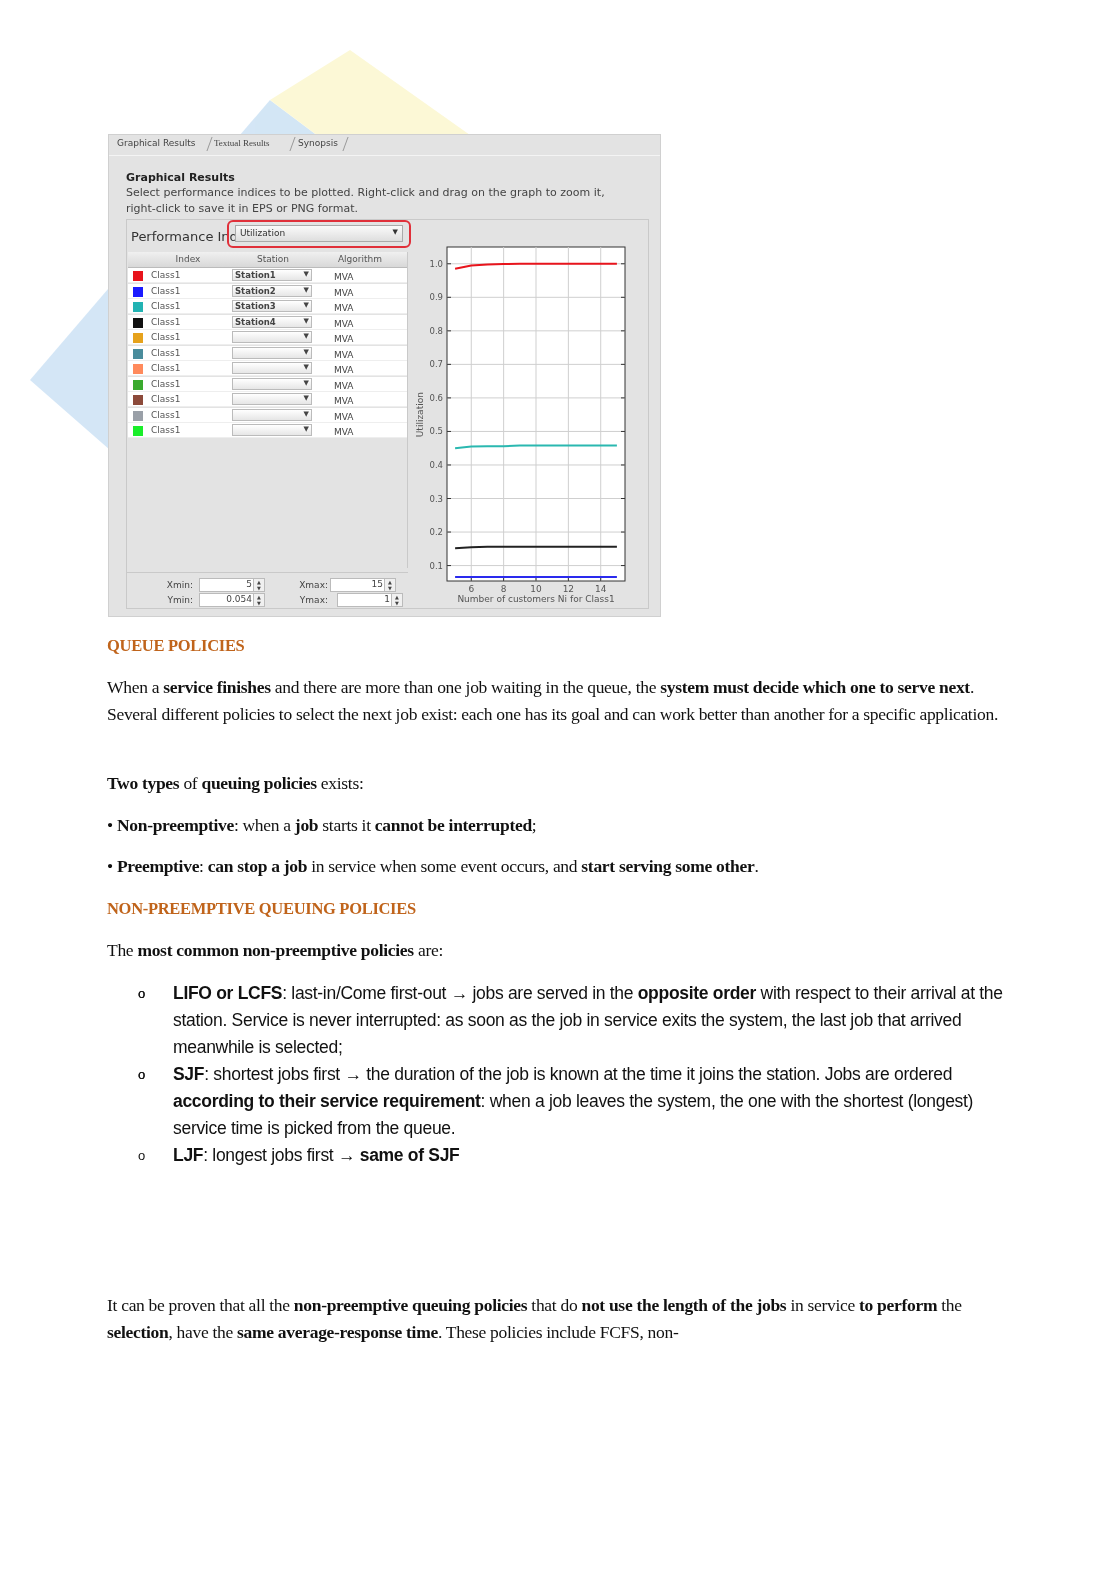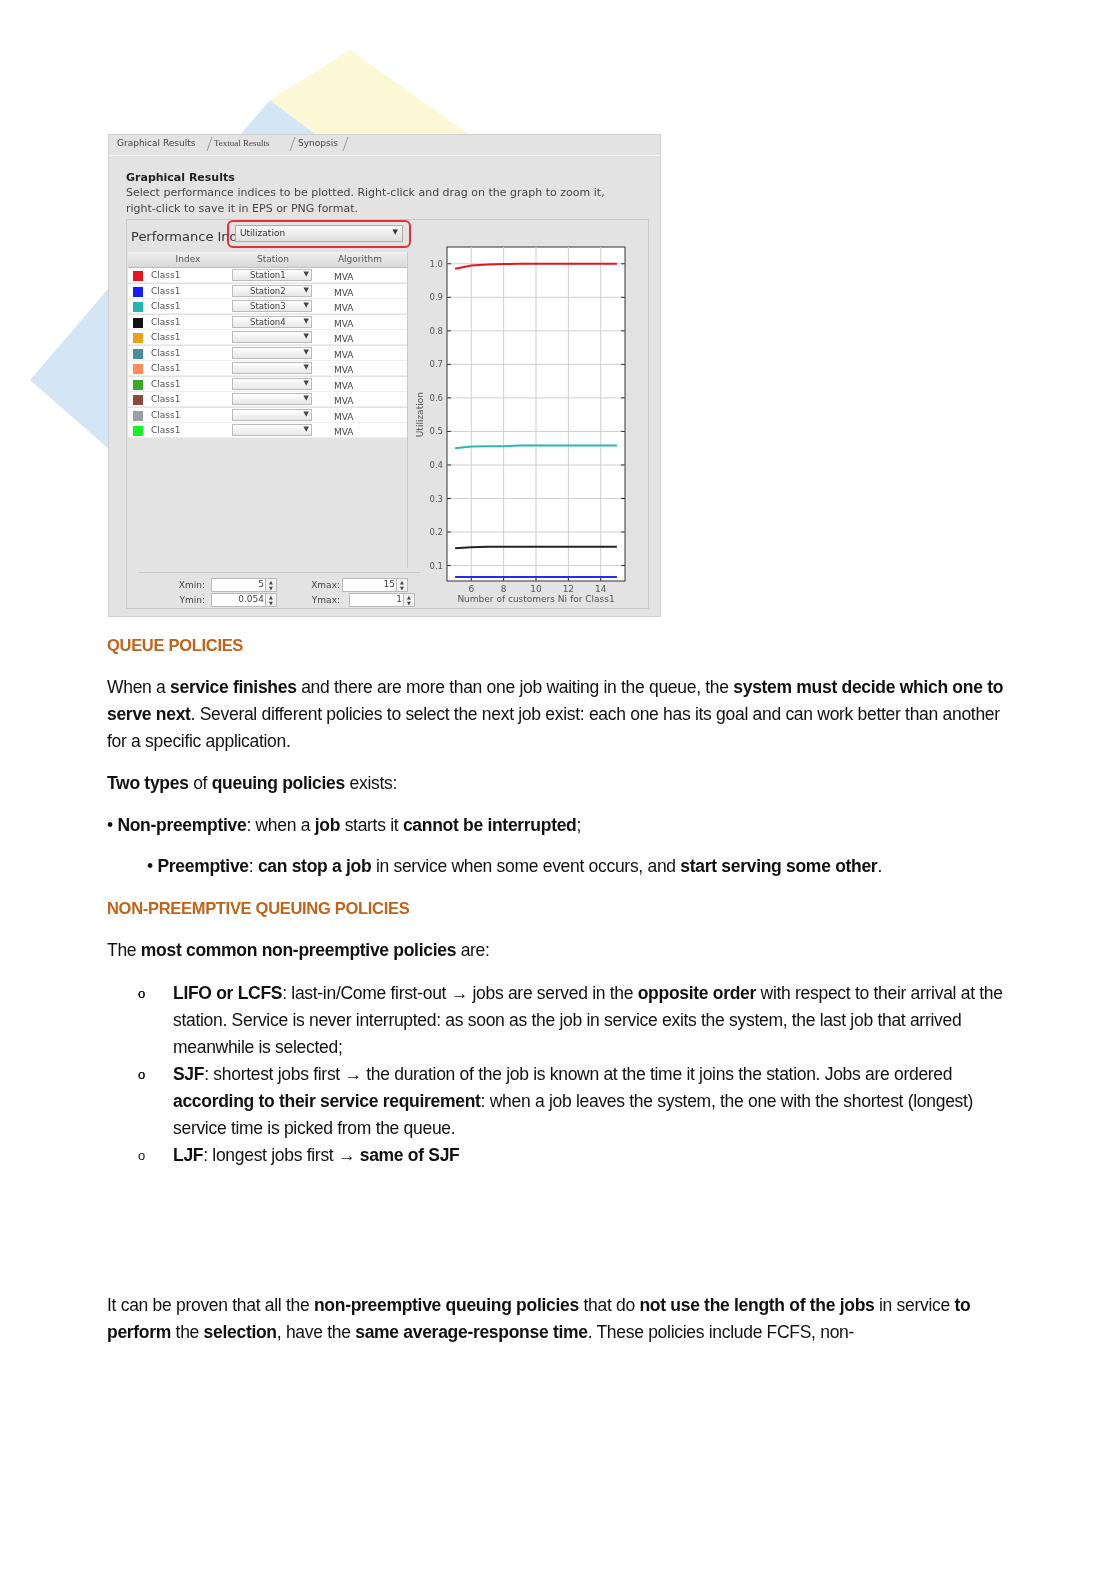--- a/index.html
+++ b/index.html
@@ -27,30 +27,30 @@
     border: 1px solid #aaa; box-sizing: border-box; font-size: 9px; padding: 2px 0 0 4px;
   }
   .pi-select .arrow { position: absolute; right: 4px; top: 2px; font-size: 7px; }
   .highlight { position: absolute; left: 118px; top: 85px; width: 184px; height: 28px; border: 2px solid #e0303a; border-radius: 6px; box-sizing: border-box; }
   .table { position: absolute; left: 19px; top: 117px; width: 279px; height: 316px; border-right: 1px solid #c9c9c9; }
   .thead { position: absolute; left: 0; top: 0; width: 279px; height: 15px; background: linear-gradient(#f0f0f0,#d8d8d8); border-bottom: 1px solid #bbb; }
   .th { position: absolute; top: 2px; font-size: 9px; color: #555; text-align: center; }
   .row { position: absolute; left: 0; width: 279px; height: 15px; background: #fff; border-bottom: 1px solid #eee; box-sizing: border-box; }
   .swatch { position: absolute; left: 5px; top: 3px; width: 10px; height: 10px; }
   .cls { position: absolute; left: 23px; top: 2px; color: #555; }
-  .station { position: absolute; left: 104px; top: 1px; width: 80px; height: 12px; border: 1px solid #bbb; background: linear-gradient(#fff,#e6e6e6); box-sizing: border-box; font-size: 8.5px; padding-left: 17px; color: #444; }
+  .station { position: absolute; left: 104px; top: 1px; width: 80px; height: 12px; border: 1px solid #bbb; background: linear-gradient(#fff,#e6e6e6); box-sizing: border-box; font-size: 8.5px; padding-left: 2px; color: #444; font-weight: bold; }
   .station .arrow { position: absolute; right: 2px; top: 0; font-size: 7px; }
   .algo { position: absolute; left: 187px; top: 4px; color: #444; padding-left: 19px; }
-  .bottom-row { position: absolute; left: 17px; top: 437px; width: 282px; height: 38px; border-top: 1px solid #c9c9c9; margin-left: 12px; }
+  .bottom-row { position: absolute; left: 17px; top: 437px; width: 282px; height: 38px; border-top: 1px solid #c9c9c9; }
   .lbl { position: absolute; font-size: 9px; color: #444; text-align: right; width: 40px; }
   .spin { position: absolute; width: 66px; height: 14px; background: #fff; border: 1px solid #bbb; box-sizing: border-box; font-size: 9px; text-align: right; padding-right: 12px; color: #444; }
   .spin .btn { position: absolute; right: 0; top: 0; width: 10px; height: 12px; border-left: 1px solid #bbb; background: #f0f0f0; font-size: 5px; line-height: 6px; text-align: center; }
   .plot { position: absolute; left: 298px; top: 108px; width: 240px; height: 370px; }
   
-  .doc { position: absolute; left: 107px; width: 900px; font-family: Liberation Sans, sans-serif; font-size: 17.5px; line-height: 27px; color: #111; letter-spacing: -0.3px; }
+  .doc { position: absolute; left: 107px; width: 900px; font-family: Liberation Serif, serif; font-size: 17.5px; line-height: 27px; color: #111; letter-spacing: -0.3px; }
   .heading { color: #c0641b; font-weight: bold; font-size: 16.5px; }
   .list { position: absolute; left: 138px; width: 870px; font-size: 17.5px; line-height: 27px; color: #111; letter-spacing: -0.3px; }
   .li { position: relative; padding-left: 35px; }
   .li .bullet { position: absolute; left: 0; top: 0; font-size: 13px; }
   b { font-weight: bold; }
 </style>
 </head>
 <body>
 
 <svg class="watermark" viewBox="0 0 480 480">
@@ -244,21 +244,21 @@
       <polyline points="48.09090909090909,305.13654618473896 64.27272727272727,304.1305220883534 80.45454545454545,303.7951807228916 96.63636363636363,303.7951807228916 112.81818181818183,303.7951807228916 129,303.7951807228916 145.1818181818182,303.7951807228916 161.36363636363637,303.7951807228916 177.54545454545453,303.7951807228916 193.72727272727272,303.7951807228916 209.9090909090909,303.7951807228916" fill="none" stroke="#222222" stroke-width="2"></polyline>
       <text x="129" y="359" font-size="9" text-anchor="middle" fill="#555" font-family="DejaVu Sans, sans-serif">Number of customers Ni for Class1</text>
       <text x="0" y="0" font-size="9" text-anchor="middle" fill="#555" font-family="DejaVu Sans, sans-serif" transform="translate(16,171.67068273092372) rotate(-90)">Utilization</text>
     </svg>
 </div>
 
 <div class="doc heading" style="top:632px;">QUEUE POLICIES</div>
 <div class="doc" style="top:674px;">When a <b>service finishes</b> and there are more than one job waiting in the queue, the <b>system must decide which one to serve next</b>. Several different policies to select the next job exist: each one has its goal and can work better than another for a specific application.</div>
 <div class="doc" style="top:770px;"><b>Two types</b> of <b>queuing policies</b> exists:</div>
 <div class="doc" style="top:812px;">• <b>Non-preemptive</b>: when a <b>job</b> starts it <b>cannot be interrupted</b>;</div>
-<div class="doc" style="top:853px;margin-left:40px;">• <b>Preemptive</b>: <b>can stop a job</b> in service when some event occurs, and <b>start serving some other</b>.</div>
+<div class="doc" style="top:853px;">• <b>Preemptive</b>: <b>can stop a job</b> in service when some event occurs, and <b>start serving some other</b>.</div>
 <div class="doc heading" style="top:895px;">NON-PREEMPTIVE QUEUING POLICIES</div>
 <div class="doc" style="top:937px;">The <b>most common non-preemptive policies</b> are:</div>
 <div class="list" id="policy-list" style="top:980px;">
     <div class="li"><span class="bullet">o</span></div>
     <div class="li"><span class="bullet">o</span><span><b>LIFO or LCFS</b>: last-in/Come first-out → jobs are served in the <b>opposite order</b> with respect to their arrival at the station. Service is never interrupted: as soon as the job in service exits the system, the last job that arrived meanwhile is selected;</span></div>
     <div class="li"><span class="bullet">o</span></div>
     <div class="li"><span class="bullet">o</span><span><b>SJF</b>: shortest jobs first → the duration of the job is known at the time it joins the station. Jobs are ordered <b>according to their service requirement</b>: when a job leaves the system, the one with the shortest (longest) service time is picked from the queue.</span></div>
     <div class="li"><span class="bullet">o</span><span><b>LJF</b>: longest jobs first → <b>same of SJF</b></span></div>
   </div>
 <div class="doc" style="top:1292px;">It can be proven that all the <b>non-preemptive queuing policies</b> that do <b>not use the length of the jobs</b> in service <b>to perform</b> the <b>selection</b>, have the <b>same average-response time</b>. These policies include FCFS, non-</div>

